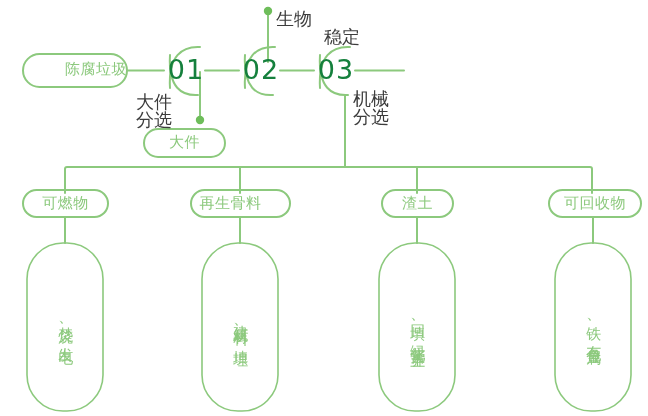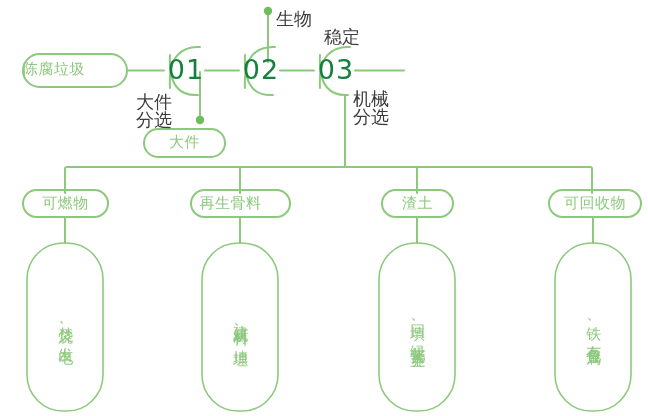--- a/index.html
+++ b/index.html
@@ -129,21 +129,21 @@
     <path class="stroke" d="M240,217 L240,243"></path>
     <path class="stroke" d="M417,217 L417,243"></path>
     <path class="stroke" d="M593,217 L593,243"></path>
 
     <rect class="stroke-thin" x="27" y="243" width="76" height="168" rx="36" ry="36"></rect>
     <rect class="stroke-thin" x="202" y="243" width="76" height="168" rx="36" ry="36"></rect>
     <rect class="stroke-thin" x="379" y="243" width="76" height="168" rx="36" ry="36"></rect>
     <rect class="stroke-thin" x="555" y="243" width="76" height="168" rx="36" ry="36"></rect>
   </svg>
 
-  <div class="lbl pill-text green-text" style="left:23px; top:61px; width:104px; text-align:left;">陈腐垃圾</div>
+  <div class="lbl pill-text green-text" style="left:23px; top:61px; width:104px; text-align:right;">陈腐垃圾</div>
 
   <div class="lbl num-text" style="left:163px; top:54px; width:46px; text-align:center;">01</div>
   <div class="lbl num-text" style="left:238px; top:54px; width:46px; text-align:center;">02</div>
   <div class="lbl num-text" style="left:313px; top:54px; width:46px; text-align:center;">03</div>
 
   <div class="lbl step-note" style="left:136px; top:90px; text-align:left;">大件</div>
   <div class="lbl step-note" style="left:136px; top:108px; text-align:left;">分选</div>
 
   <div class="lbl step-note" style="left:276px; top:7px; text-align:left;">生物</div>
   <div class="lbl step-note" style="left:276px; top:25px; text-align:right;margin-left:48px;">稳定</div>

